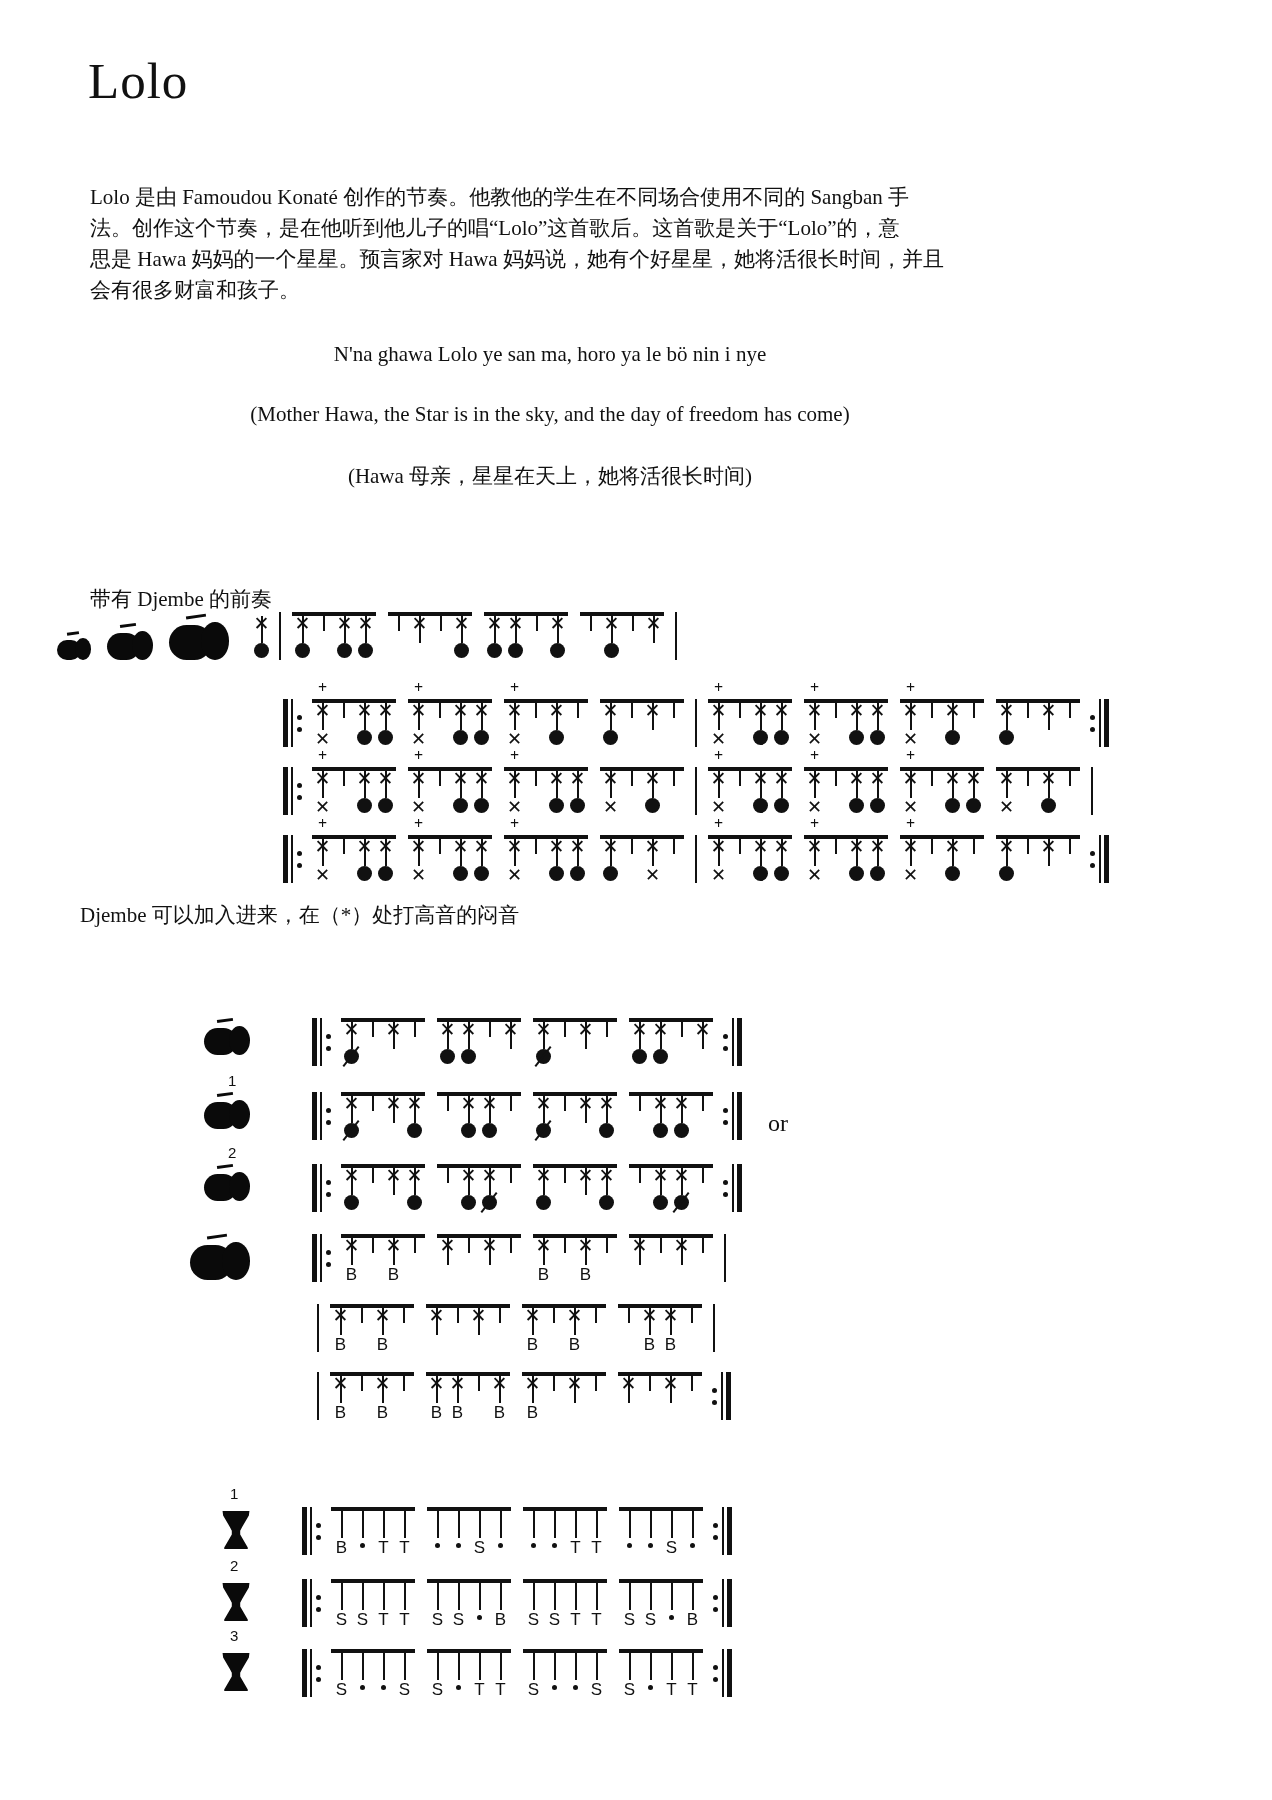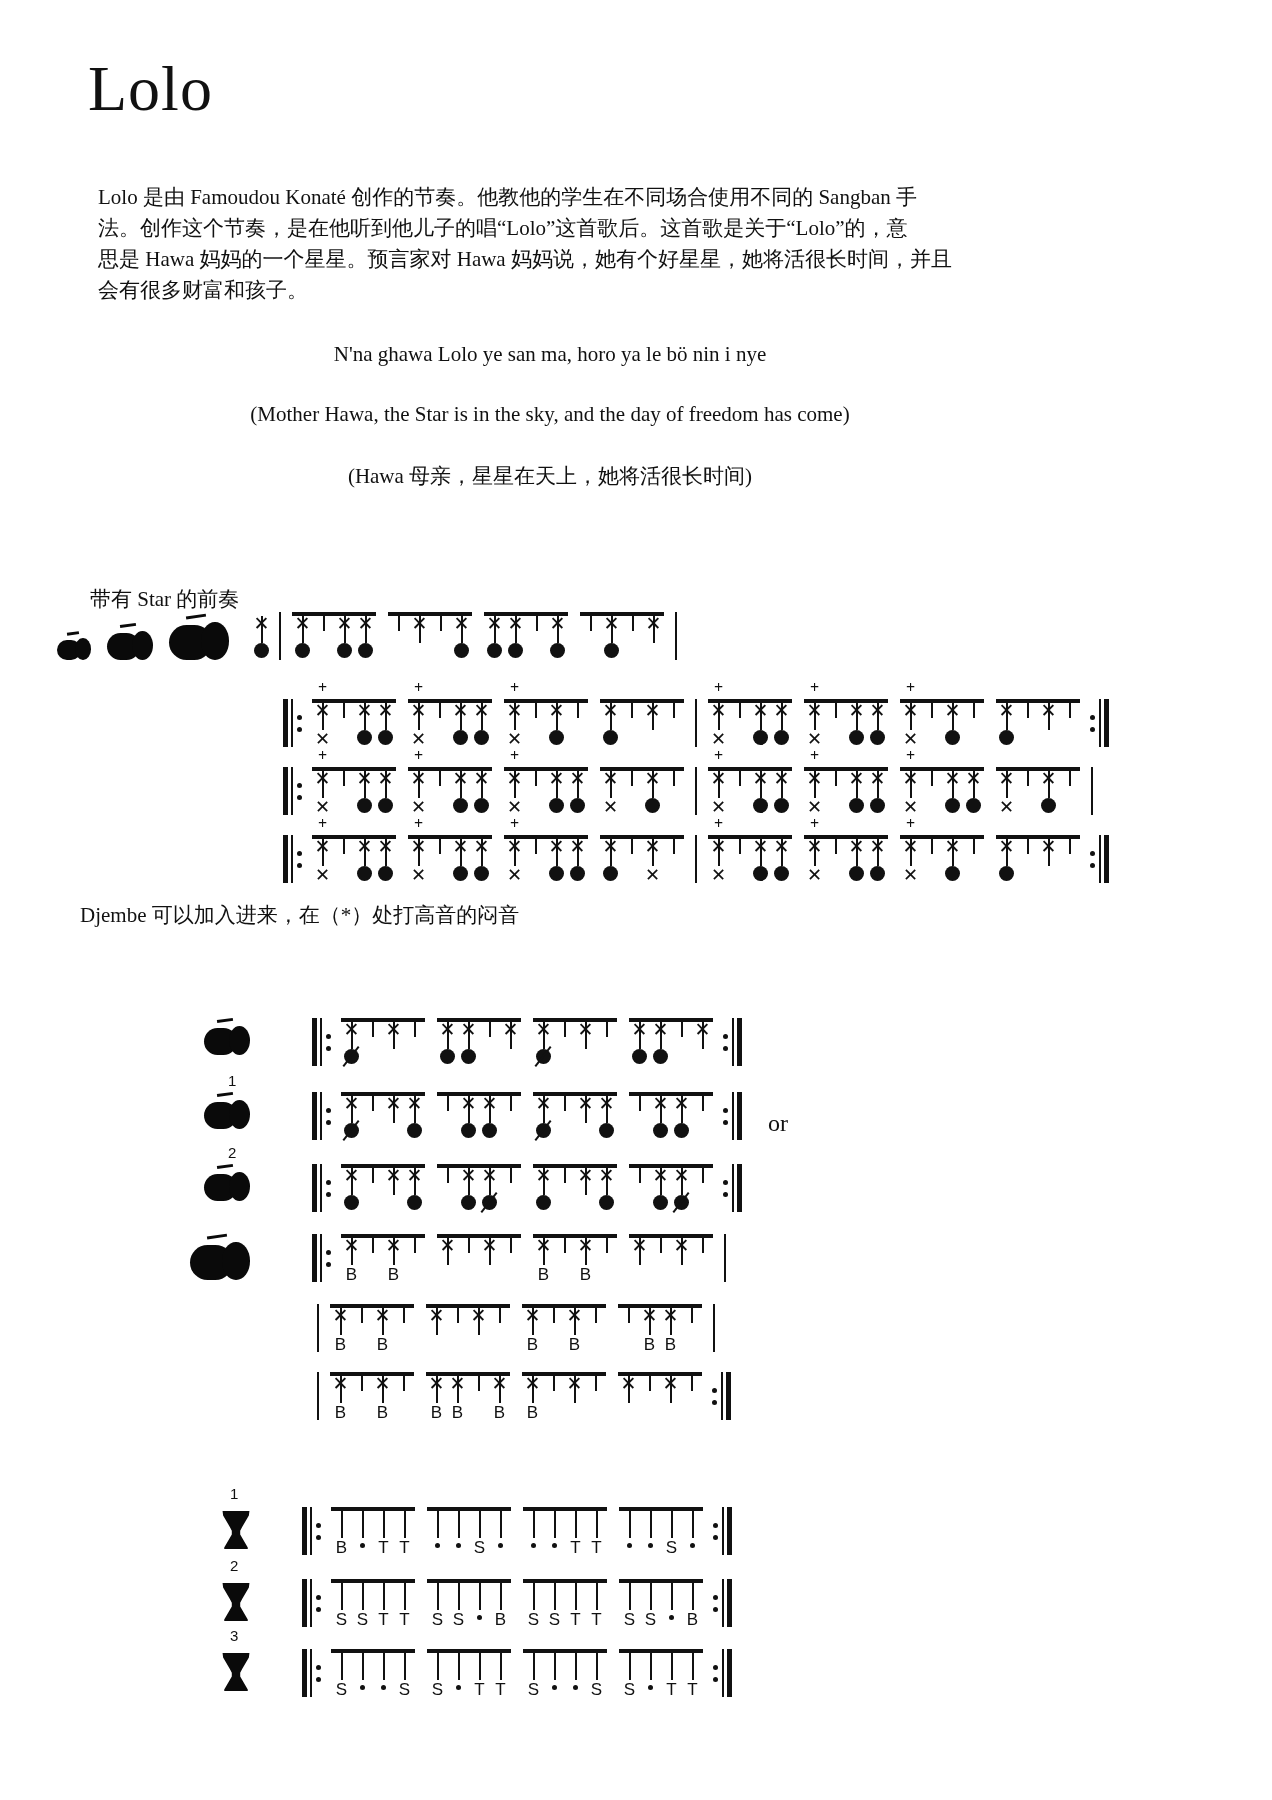--- a/index.html
+++ b/index.html
@@ -4,24 +4,24 @@
 <style>
   html,body{margin:0;padding:0;background:#888;}
   .sheet{
     position:relative;width:1272px;height:1800px;margin:0 auto;
     background:#ffffff;color:#111;
     font-family:"Liberation Serif","DejaVu Serif",serif;
     overflow:hidden;
   }
   .title{
     position:absolute;left:88px;top:52px;margin:0;
-    font-size:64px;font-weight:400;letter-spacing:1px;
+    font-size:51px;font-weight:400;letter-spacing:1px;
   }
   .para{
-    position:absolute;left:98px;top:182px;width:960px;margin:0;
+    position:absolute;left:90px;top:182px;width:960px;margin:0;
     font-size:21px;line-height:31px;white-space:pre-line;
   }
   .lyric{position:absolute;left:0;width:1100px;text-align:center;font-size:21px;}
   .lyric-1{top:342px;}
   .lyric-2{top:402px;}
   .lyric-3{top:462px;}
   .slabel{position:absolute;font-size:21px;}
   .slabel-dunun{left:90px;top:585px;}
   .slabel-djembe{left:80px;top:901px;}
 
@@ -94,21 +94,21 @@
   <h1 class="title">Lolo</h1>
   <p class="para">Lolo 是由 Famoudou Konaté 创作的节奏。他教他的学生在不同场合使用不同的 Sangban 手
 法。创作这个节奏，是在他听到他儿子的唱“Lolo”这首歌后。这首歌是关于“Lolo”的，意
 思是 Hawa 妈妈的一个星星。预言家对 Hawa 妈妈说，她有个好星星，她将活很长时间，并且
 会有很多财富和孩子。</p>
 
   <div class="lyric lyric-1">N'na ghawa Lolo ye san ma, horo ya le bö nin i nye</div>
   <div class="lyric lyric-2">(Mother Hawa, the Star is in the sky, and the day of freedom has come)</div>
   <div class="lyric lyric-3">(Hawa 母亲，星星在天上，她将活很长时间)</div>
 
-  <div class="slabel slabel-dunun">带有 Star 的前奏</div>
+  <div class="slabel slabel-dunun">带有 Djembe 的前奏</div>
 
   <div class="nline pos-intro1">
       <span class="icons">
         <span class="dunun s">
           <i class="body"></i>
           <i class="dhead"></i>
           <i class="peg"></i>
         </span>
         <span class="dunun m">
           <i class="body"></i>

